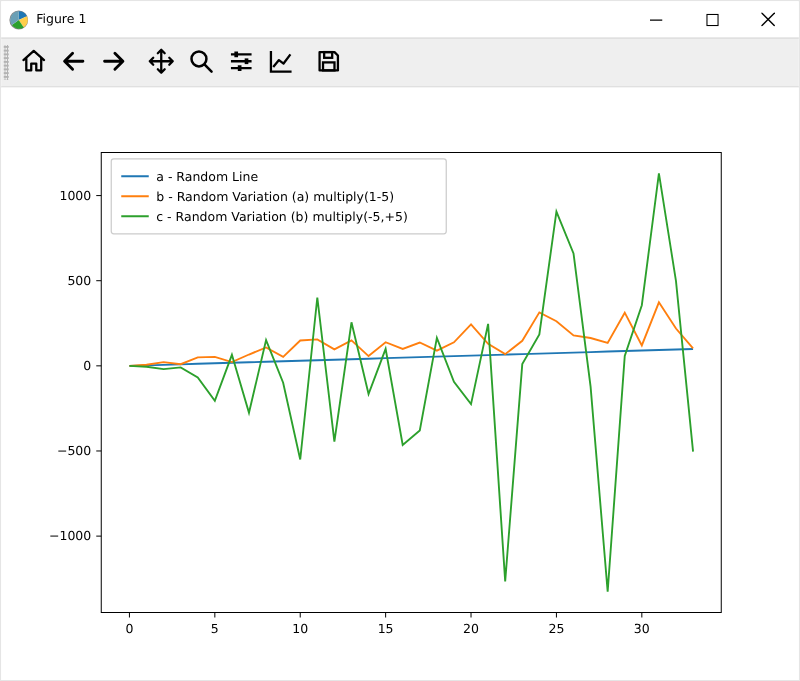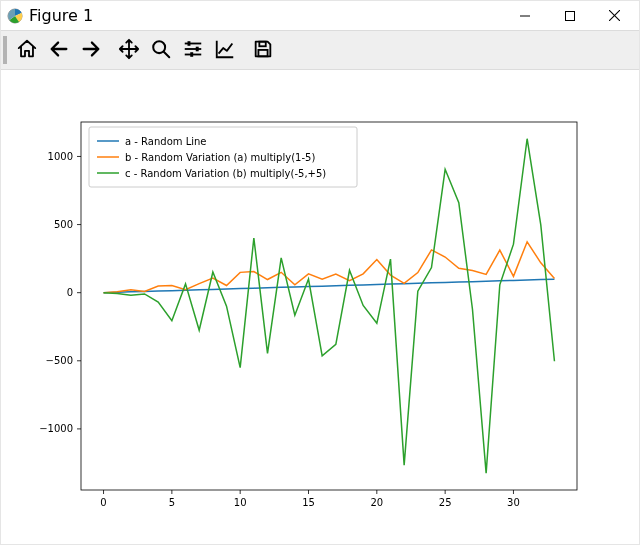--- a/index.html
+++ b/index.html
@@ -29,21 +29,21 @@
     padding: 0 2px 0 6px;
     background: #fff;
   }
   .titlebar .app-icon {
     width: 16px; height: 16px;
     margin-right: 6px;
     flex: 0 0 auto;
   }
   .titlebar .title {
     flex: 0 0 auto;
-    font-size: 16px;
+    font-size: 10px;
   }
   .titlebar .spacer { flex: 1 1 auto; }
   .win-btn {
     width: 45px;
     height: 29px;
     display: flex;
     align-items: center;
     justify-content: center;
     cursor: default;
   }

